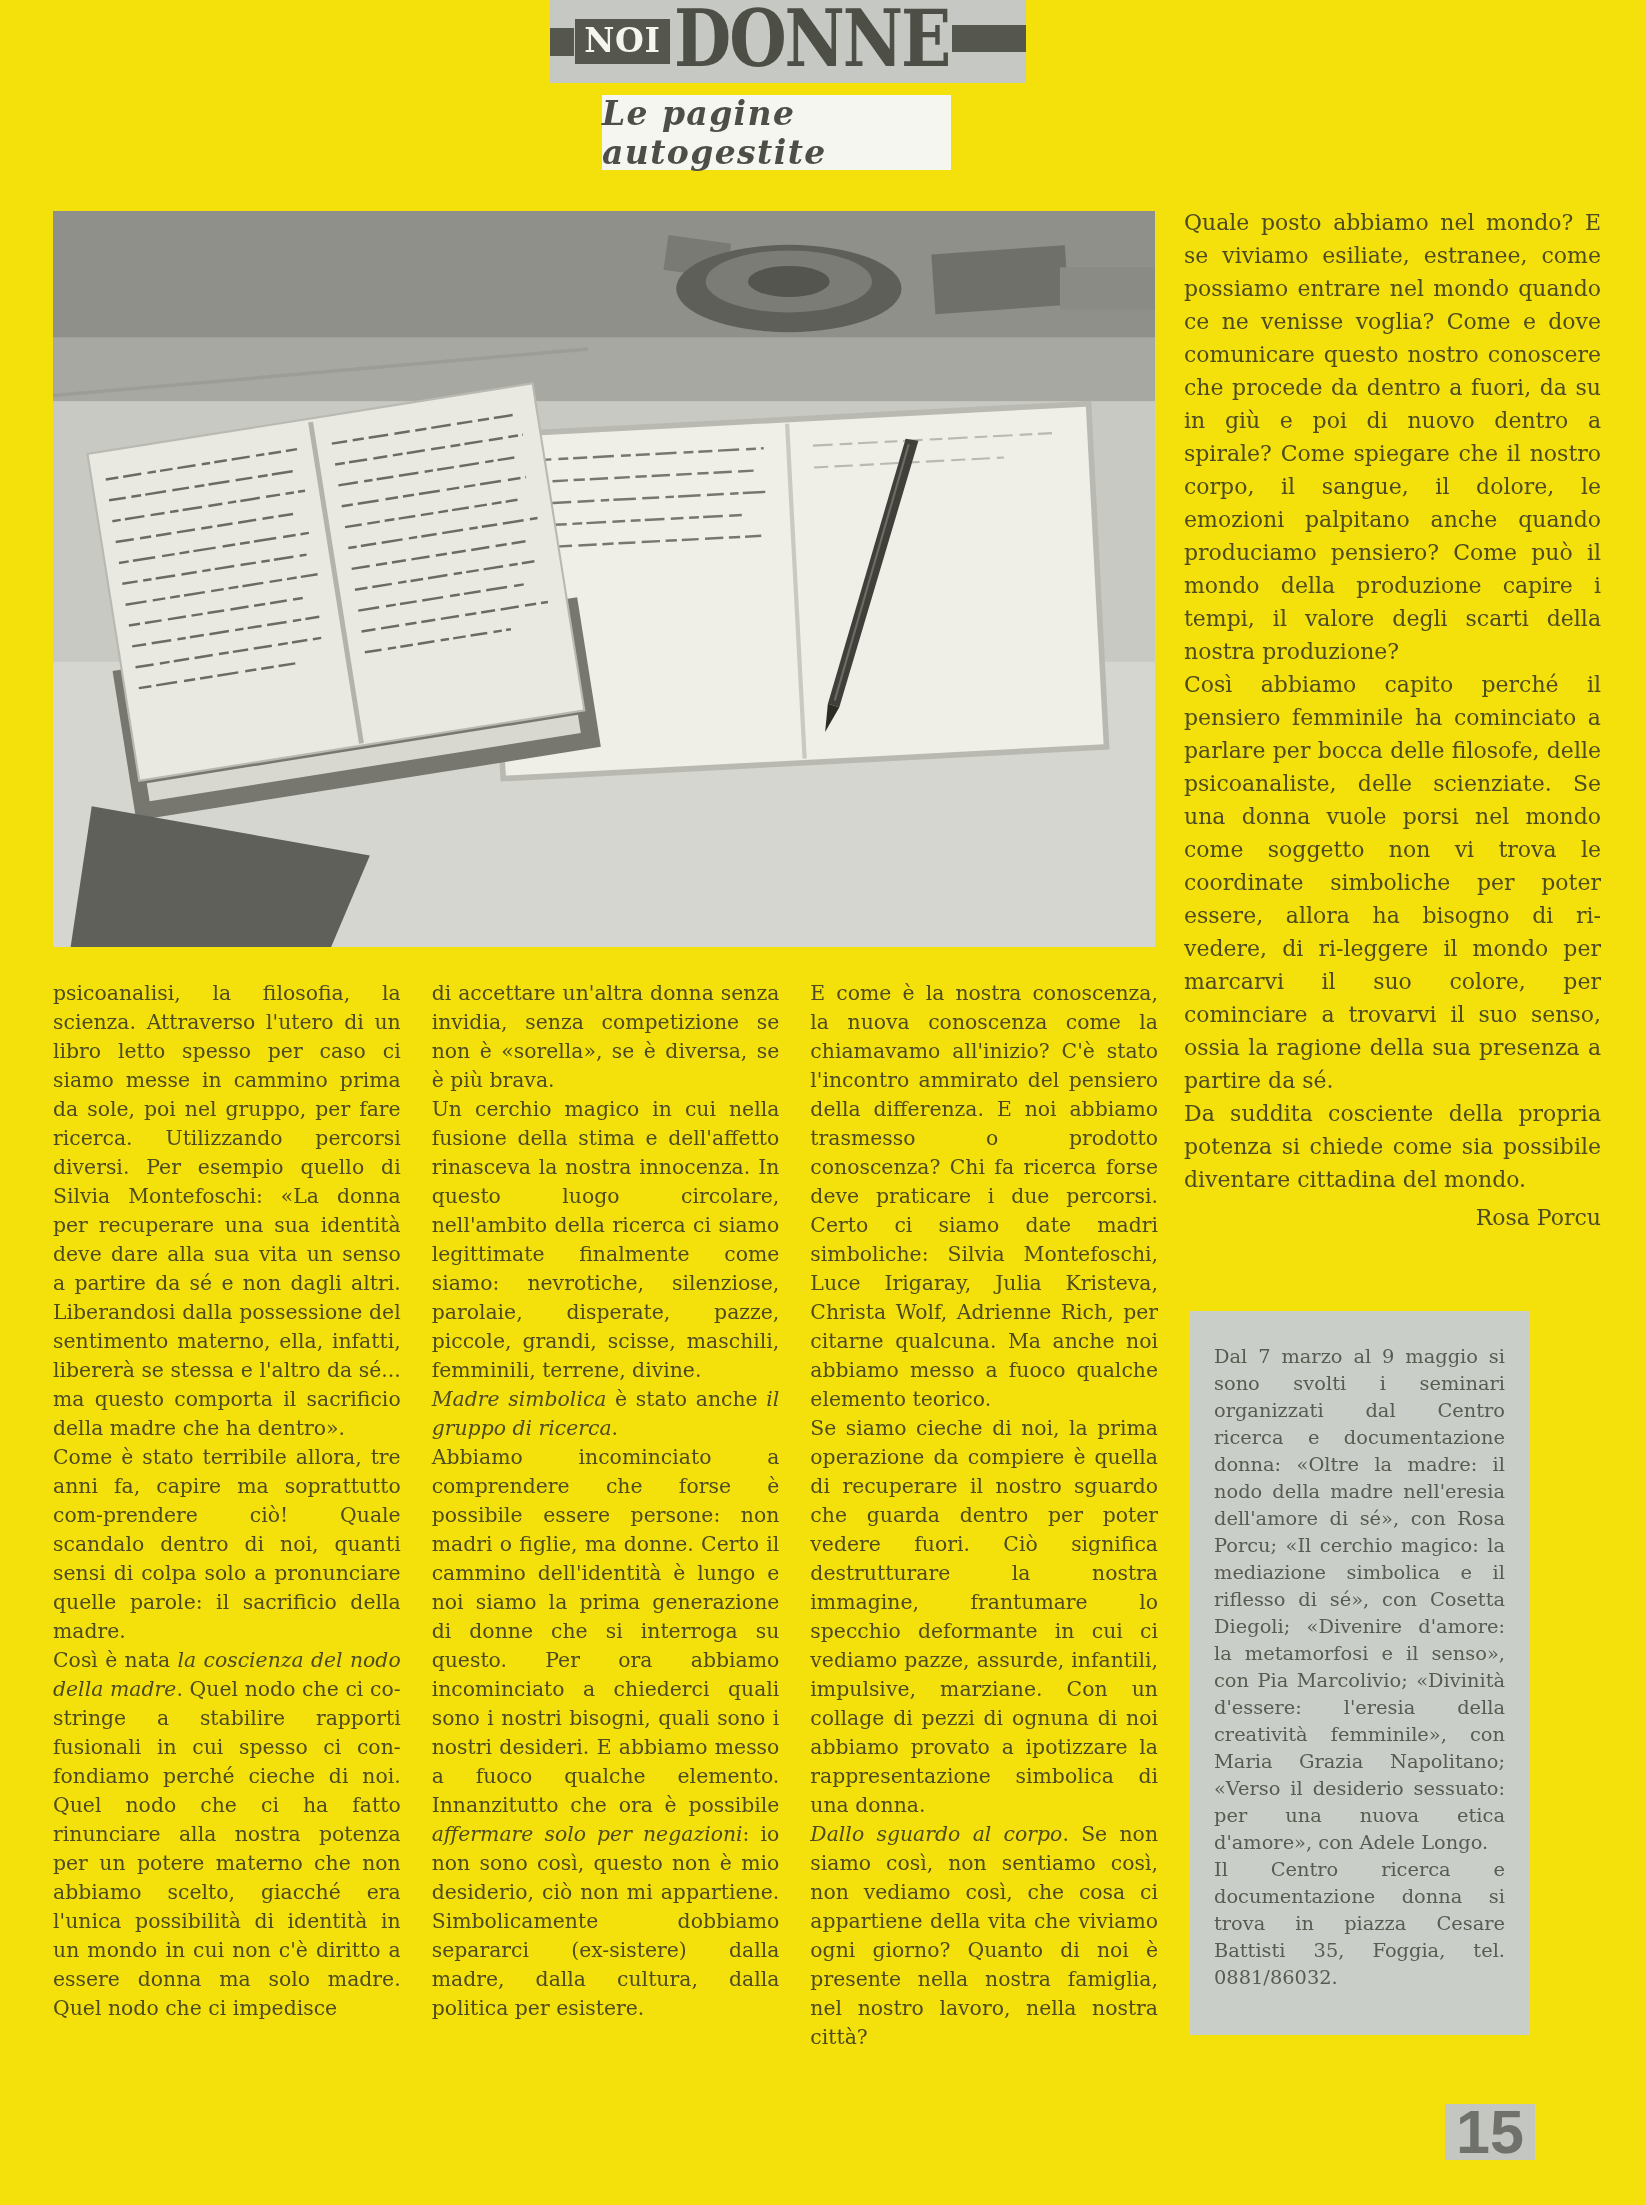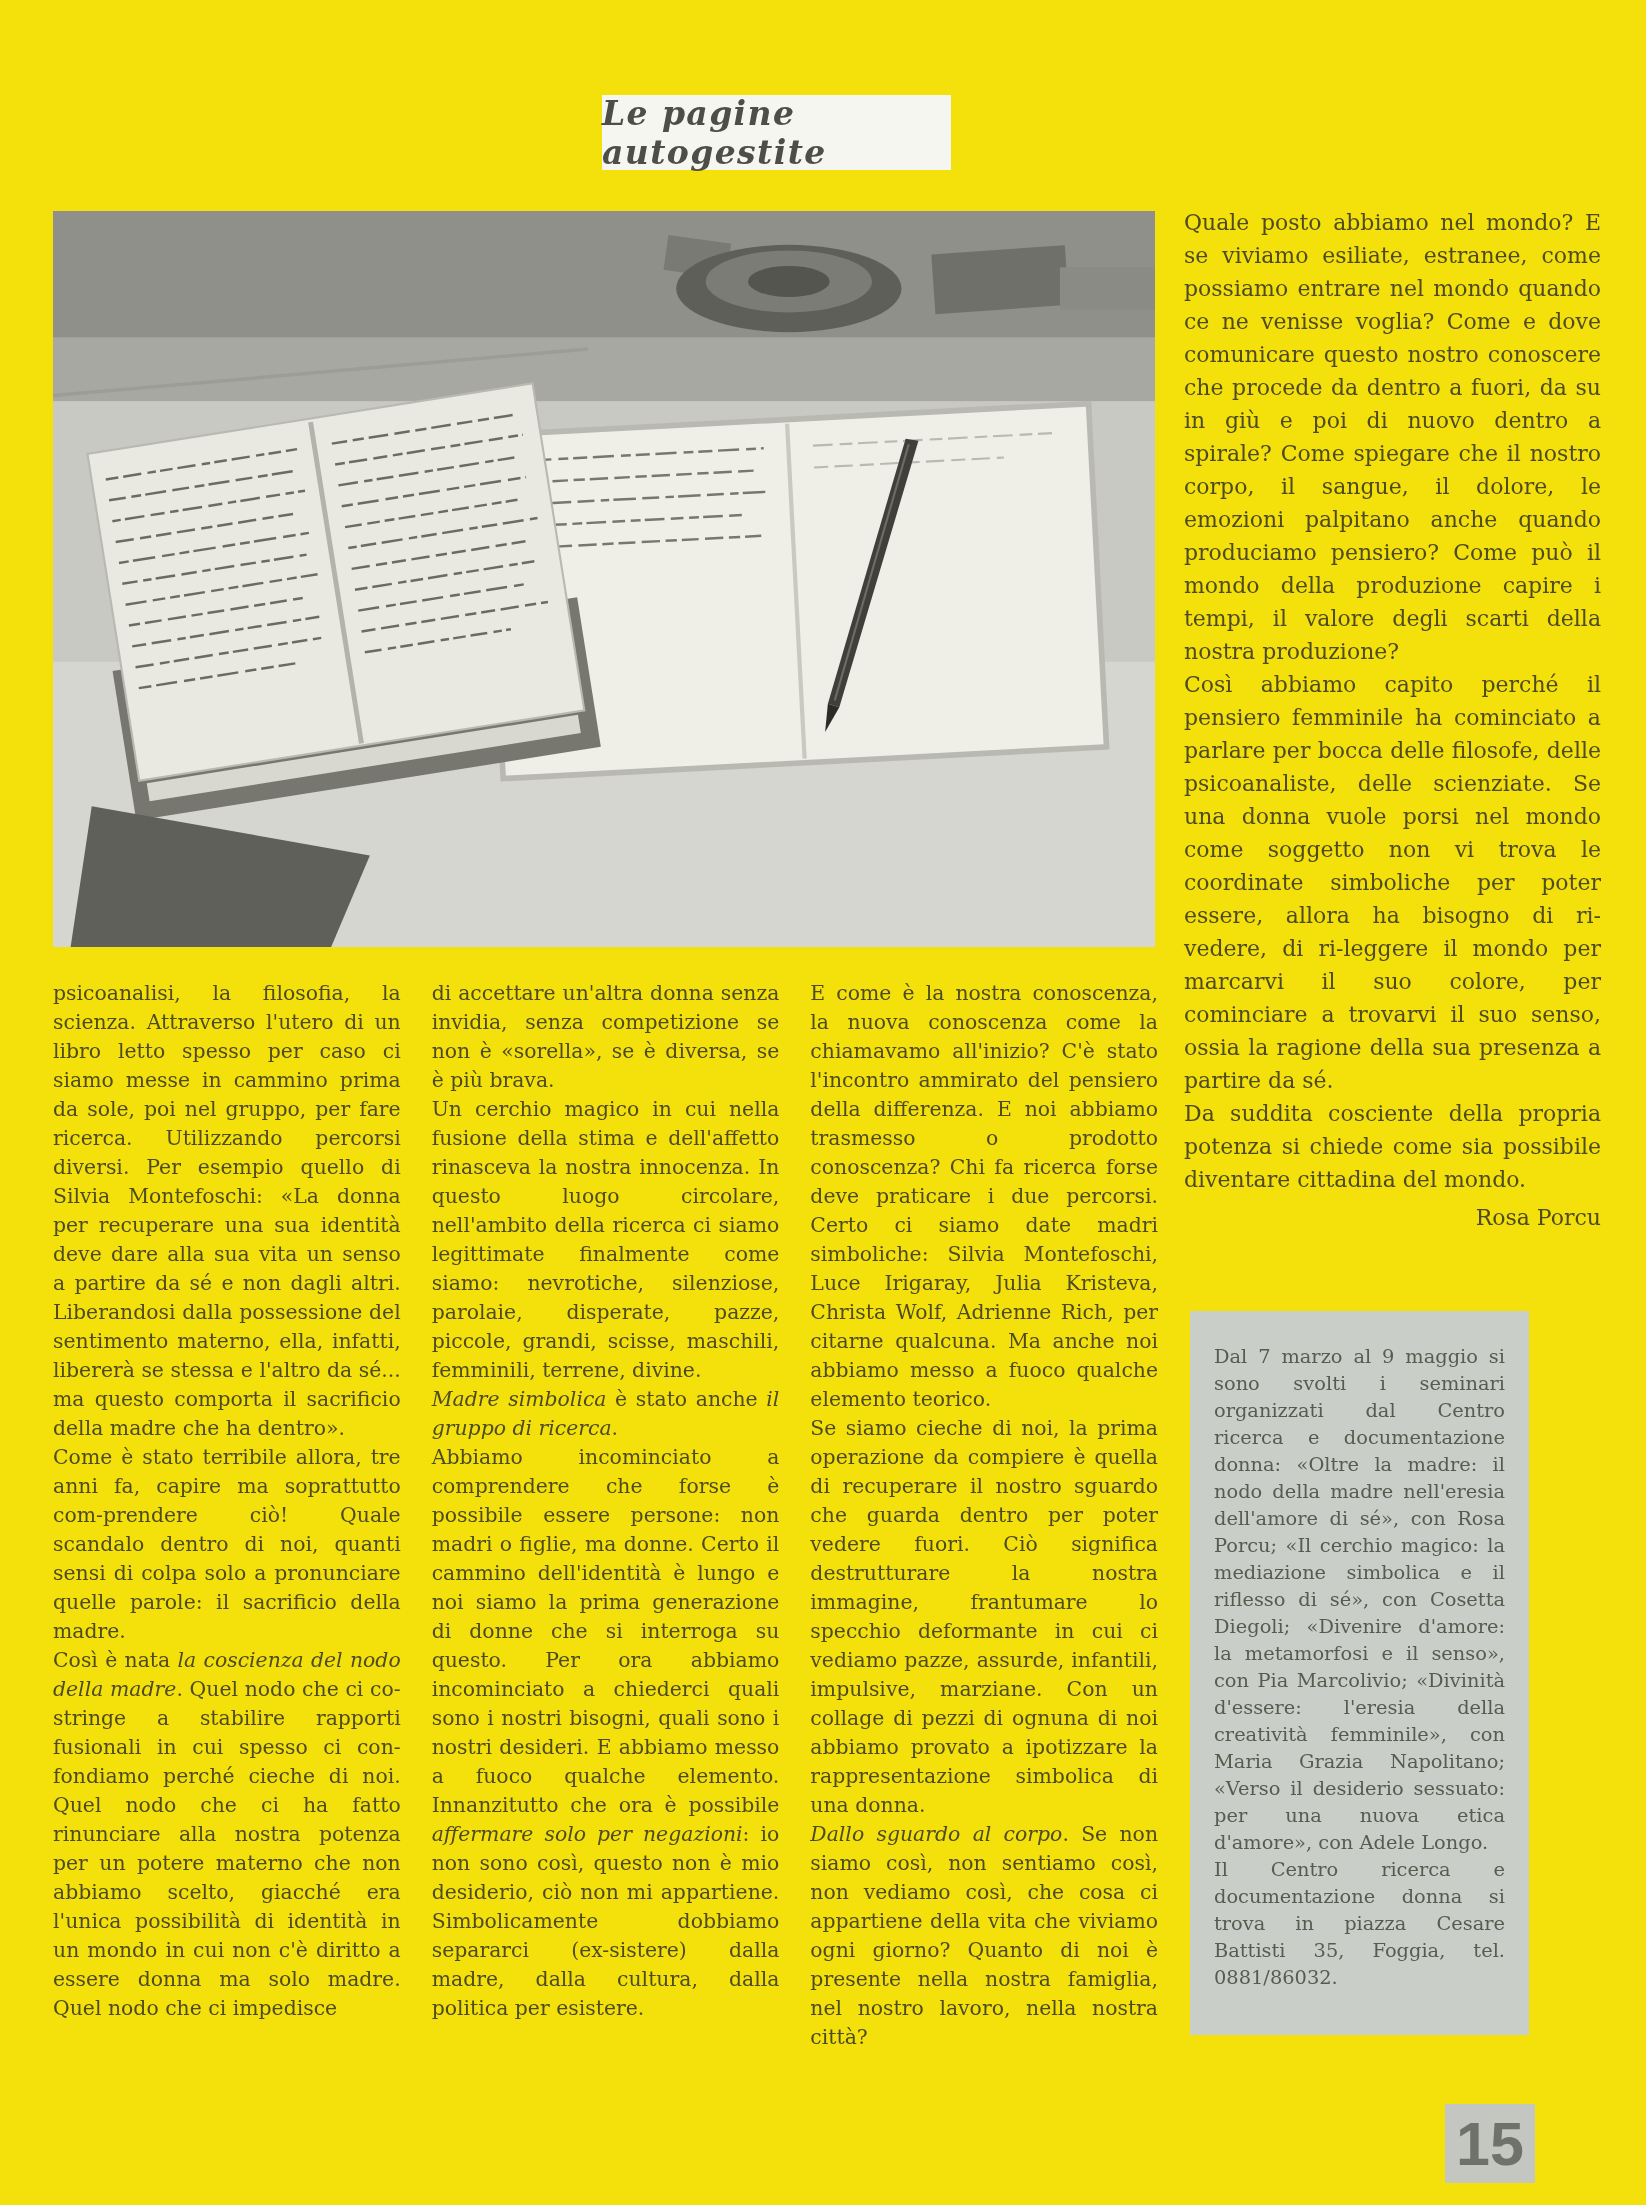--- a/index.html
+++ b/index.html
@@ -52,31 +52,37 @@
   .col{flex:1;font-size:20.4px;line-height:29px;color:#4e4b20;}
   .it{font-style:italic;}
   
   .seminars{
     position:absolute;left:1190px;top:1311px;width:339px;height:724px;
     box-sizing:border-box;background:#c9cec8;padding:32px 24px;
     font-size:19.4px;line-height:27px;color:#585b50;overflow:hidden;
   }
   
   .pagenum{
-    position:absolute;left:1445px;top:2104px;width:90px;height:79px;
+    position:absolute;left:1445px;top:2104px;width:90px;height:56px;
     background:#c4c7c1;display:flex;align-items:center;justify-content:center;
     font-family:"Liberation Sans",sans-serif;font-weight:bold;
     font-size:61px;color:#6f716a;
   }
 </style>
 </head>
 <body>
 
 <div class="page">
 
+  <div class="hdr-gray">
+    <div class="bar bar-left"></div>
+    <div class="noi-box">NOI</div>
+    <div class="donne">DONNE</div>
+    <div class="bar bar-right"></div>
+  </div>
   <div class="hdr-white">
     <div class="tagline">Le pagine autogestite</div>
   </div>
 
   <div class="photo">
     <svg viewBox="0 0 1565 1045" preserveAspectRatio="none">
       <rect x="0" y="0" width="1565" height="1045" fill="#c9c9c4"></rect>
       <rect x="0" y="0" width="1565" height="180" fill="#90908b"></rect>
       <rect x="0" y="180" width="1565" height="90" fill="#a8a8a2"></rect>
       <rect x="0" y="640" width="1565" height="405" fill="#d6d6d0"></rect>

